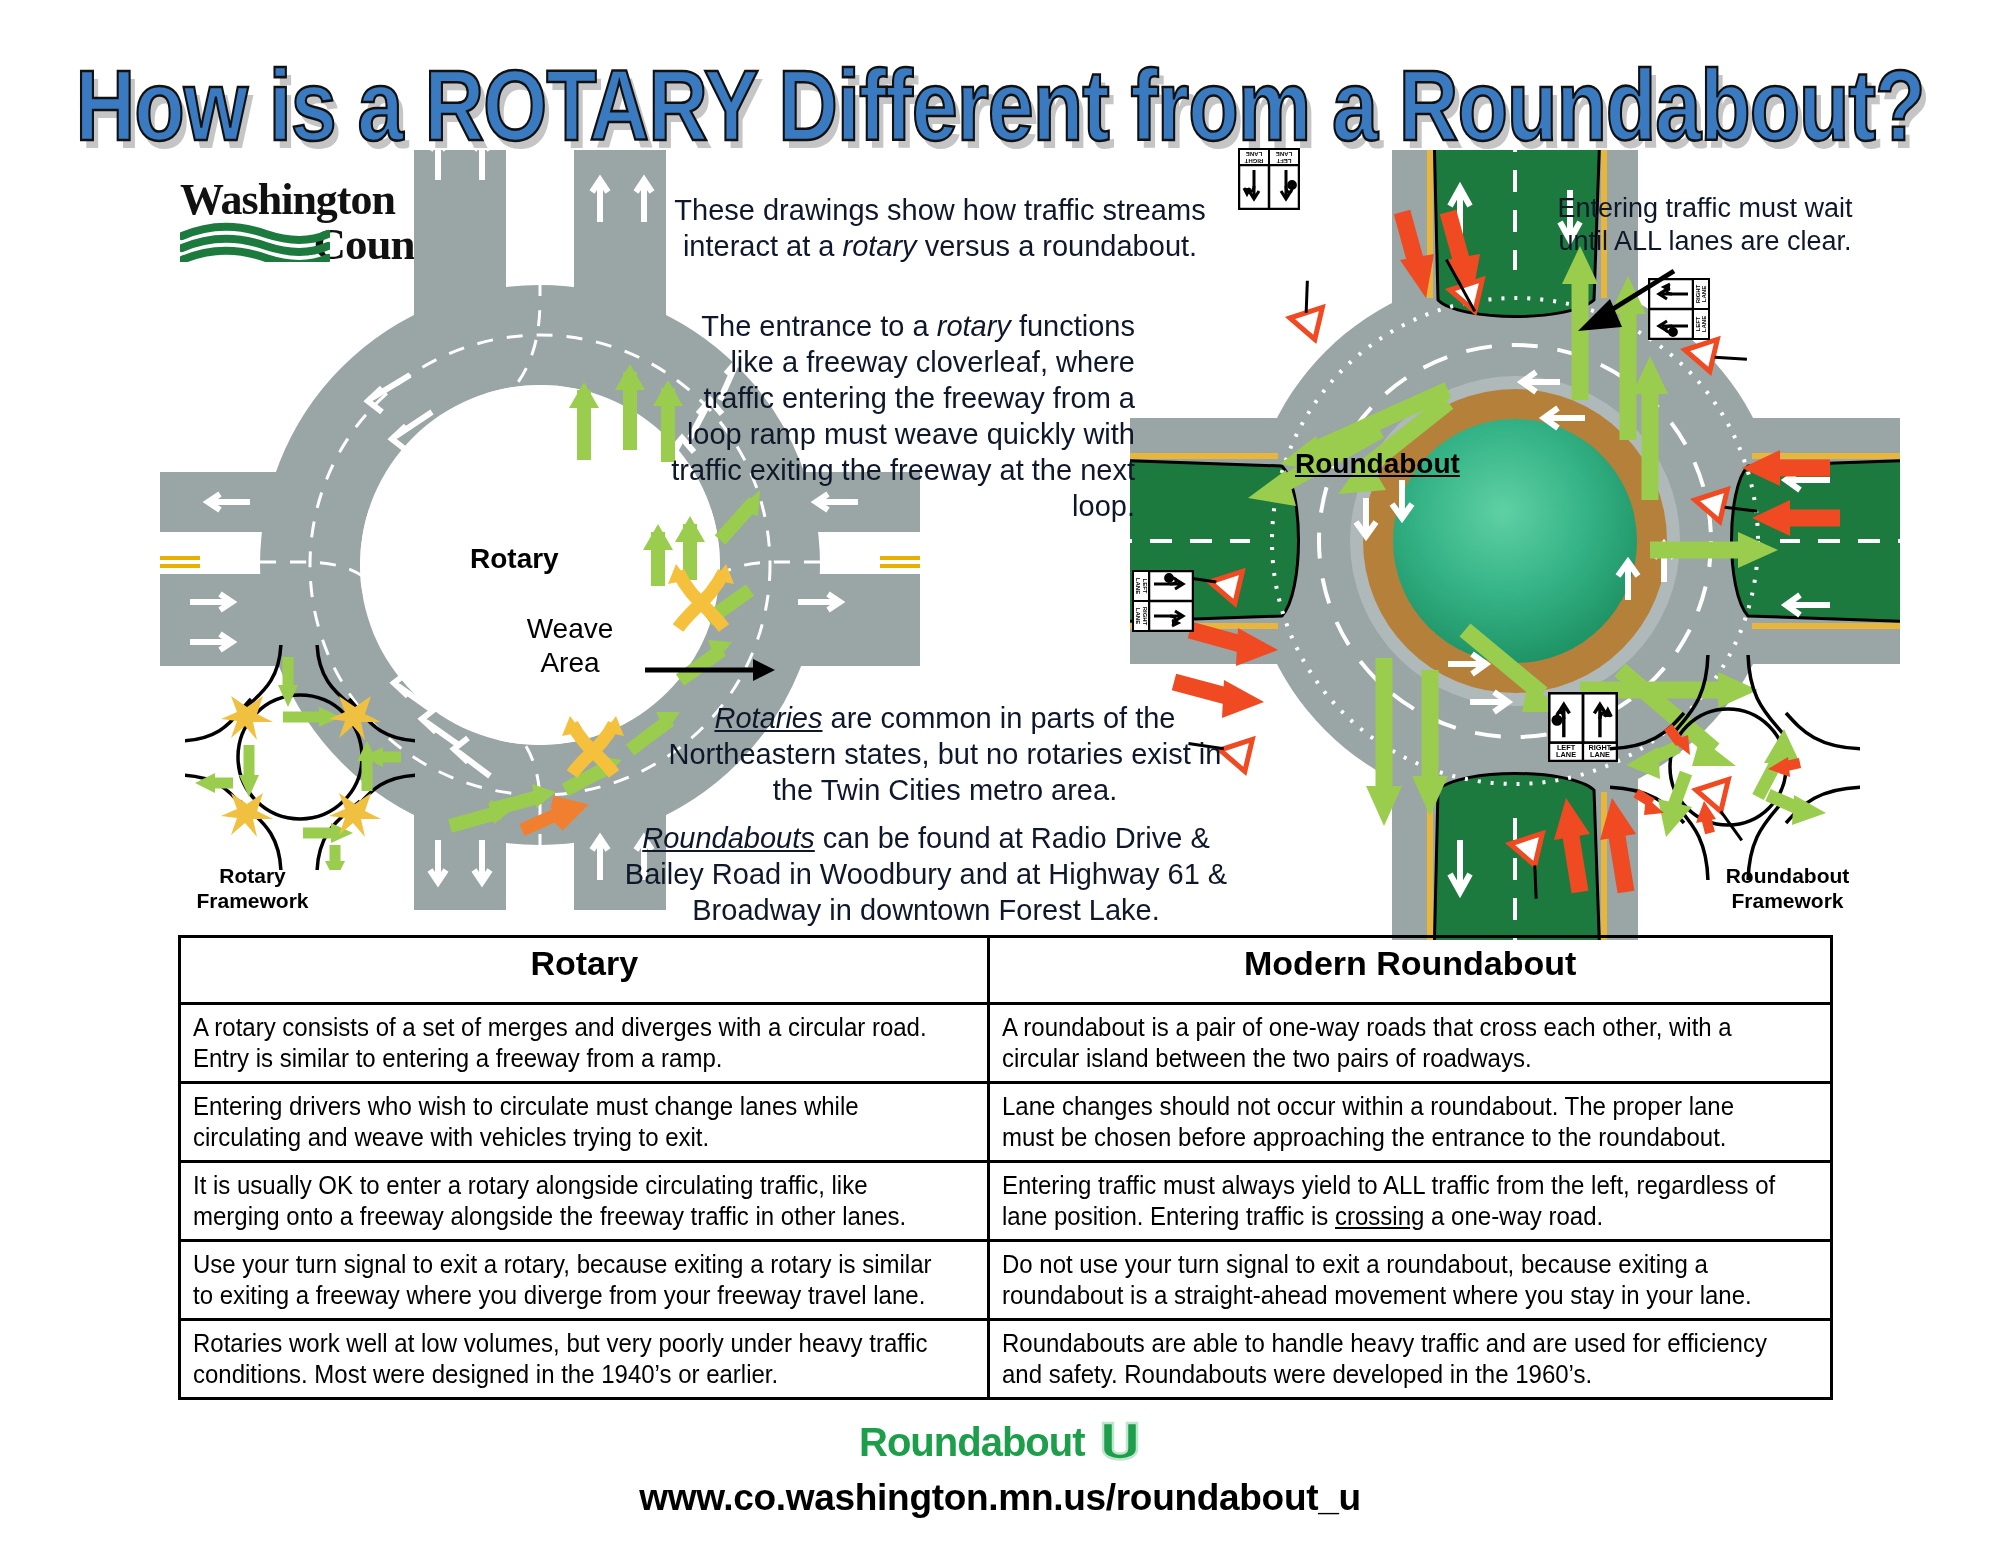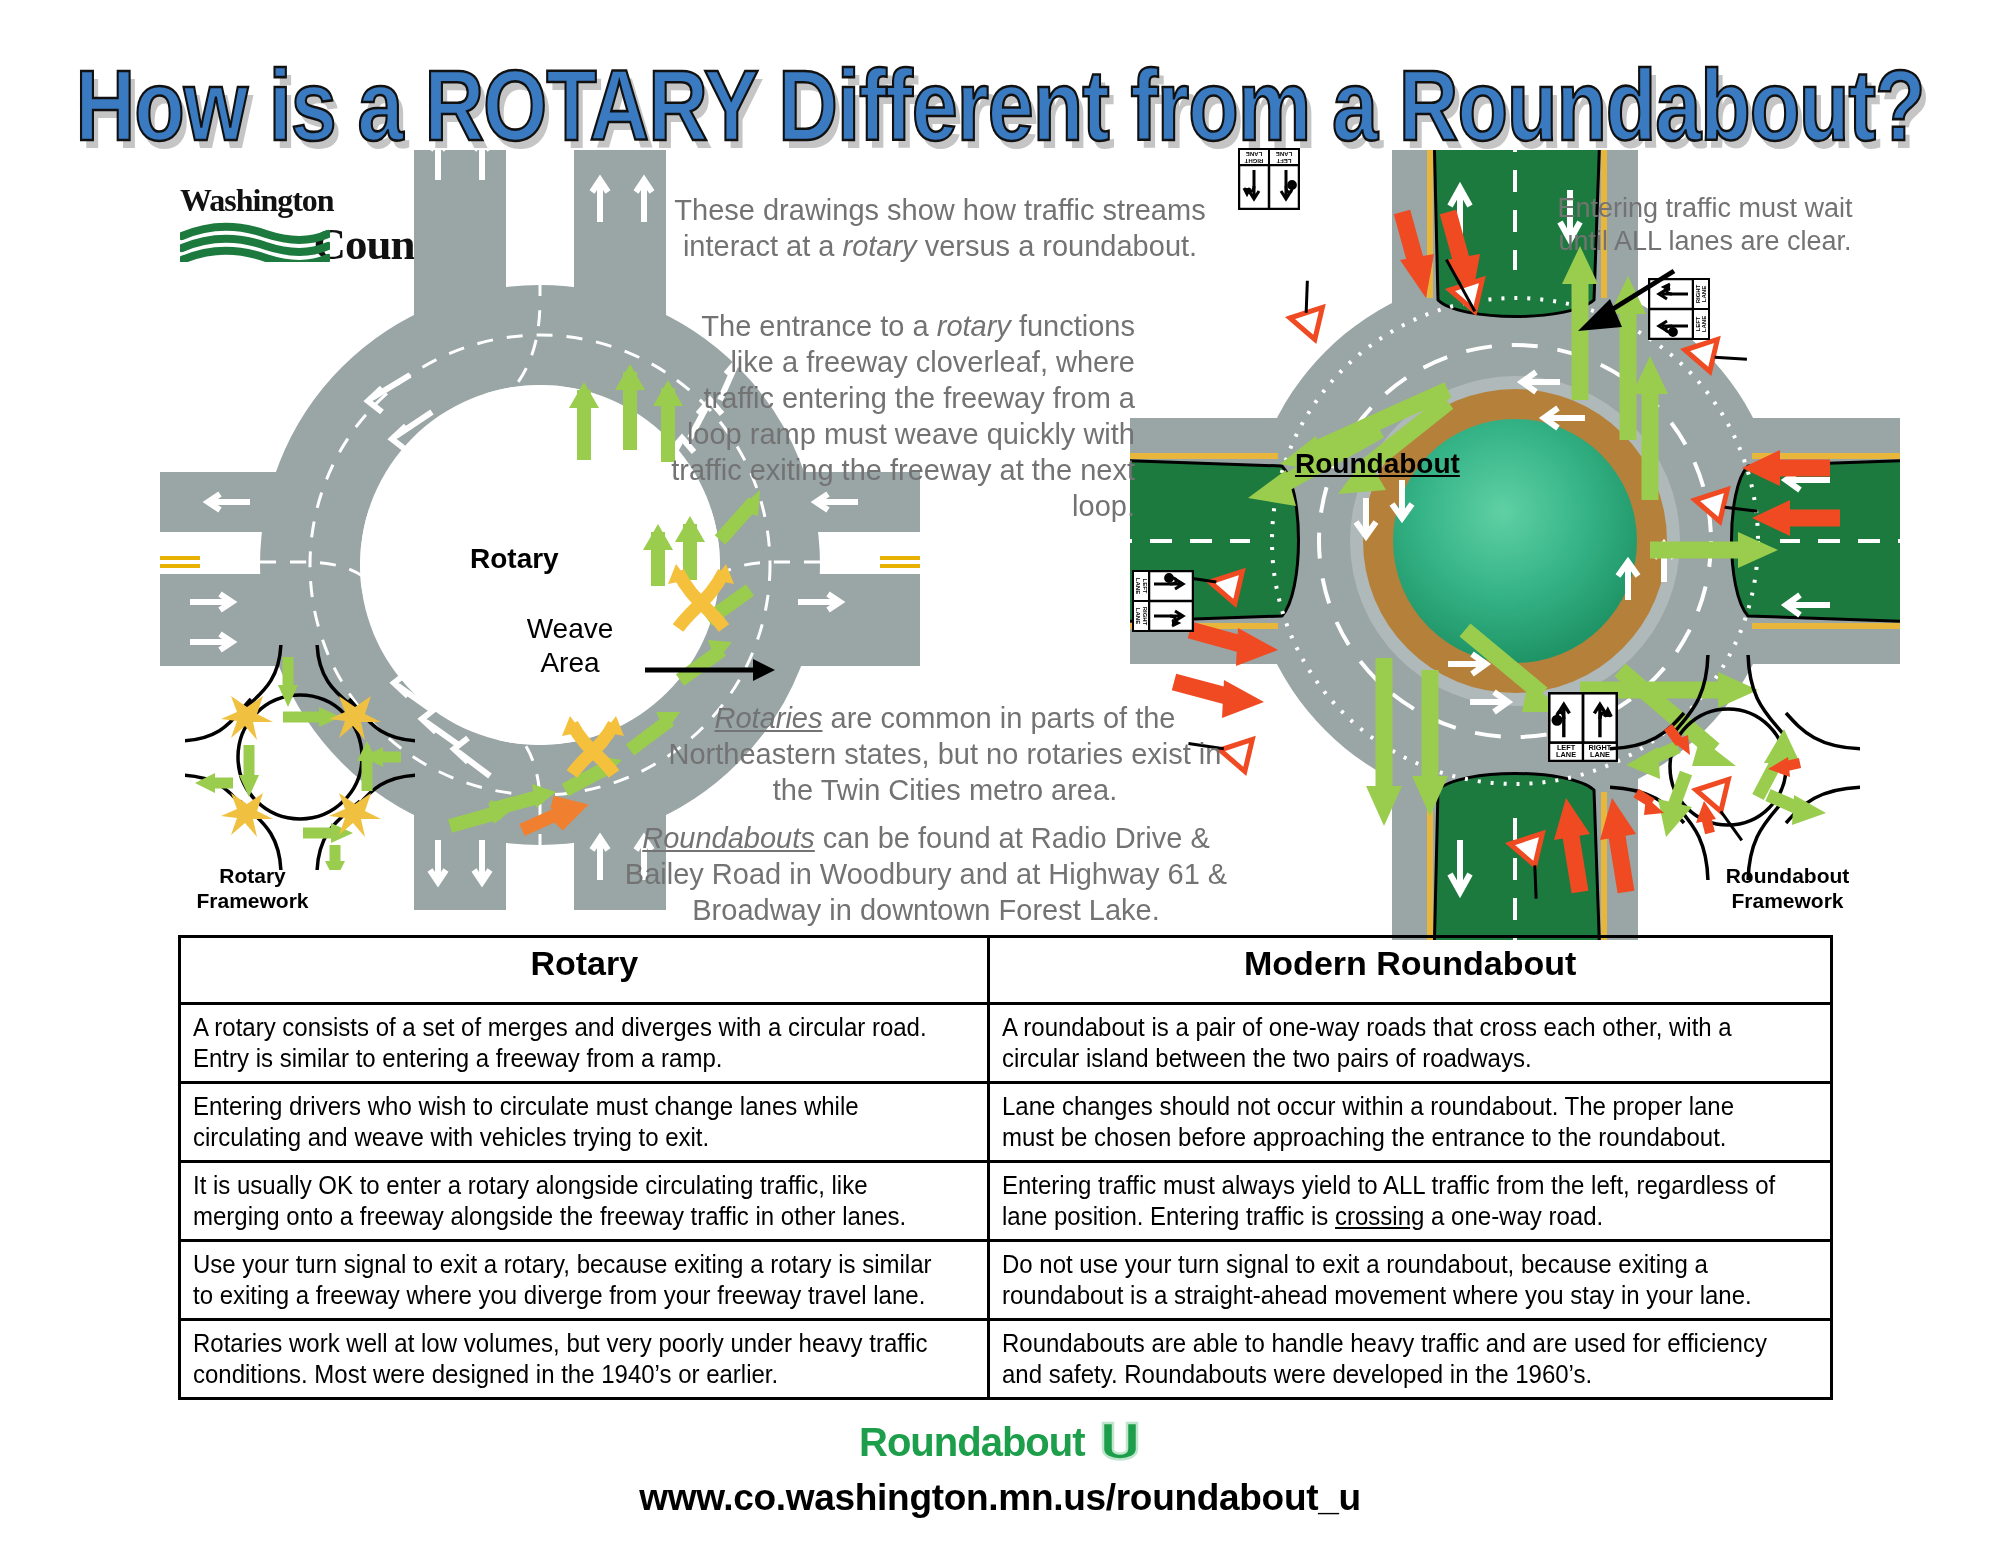--- a/index.html
+++ b/index.html
@@ -15,28 +15,28 @@
     -webkit-text-stroke:2px #111;
     transform:scaleX(1.06) scaleY(1.28);
     transform-origin:50% 0;
     text-shadow:5px 6px 0 rgba(150,150,150,.55);
     white-space:nowrap;
   }
 
   
   #wclogo{position:absolute;left:180px;top:178px;width:270px;height:80px;}
   #wclogo .wc-l1{font-family:"Liberation Serif","DejaVu Serif",serif;font-weight:bold;
-    font-size:32px;line-height:44px;letter-spacing:-1px;color:#111;}
+    font-size:44px;line-height:44px;letter-spacing:-1px;color:#111;}
   #wclogo .wc-l2{font-family:"Liberation Serif","DejaVu Serif",serif;font-weight:bold;
     font-size:45px;line-height:44px;letter-spacing:-1px;color:#111;text-align:right;
     padding-right:0px;}
   #wclogo .waves{position:absolute;left:0px;top:44px;}
 
   
-  .body-text{position:absolute;font-size:29px;line-height:36px;color:#737373;}
+  .body-text{position:absolute;font-size:29px;line-height:36px;color:#0f172a;}
   #intro1{left:655px;top:192px;width:570px;text-align:center;}
   #intro2{left:655px;top:298px;width:480px;text-align:right;margin-top:10px;}
   #para-rot{left:660px;top:700px;width:570px;text-align:center;}
   #para-rbt{left:616px;top:820px;width:620px;text-align:center;}
   .it{font-style:italic;}
   .itu{font-style:italic;text-decoration:underline;}
   .u{text-decoration:underline;}
 
   #entering-note{position:absolute;left:1540px;top:192px;width:330px;
     text-align:center;font-size:27px;line-height:33px;}

